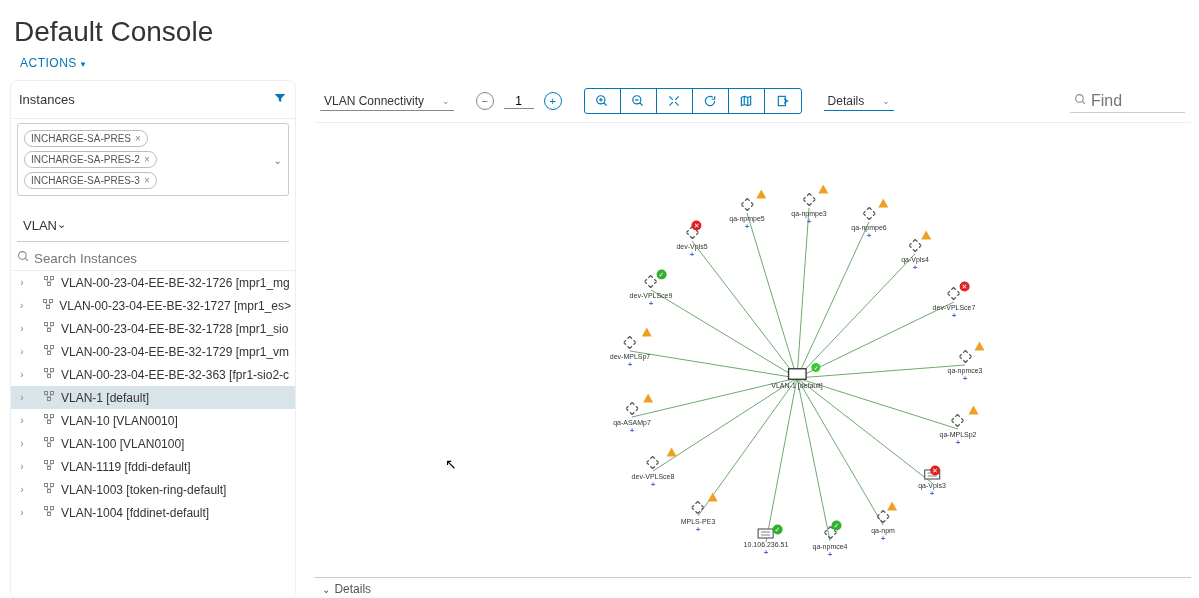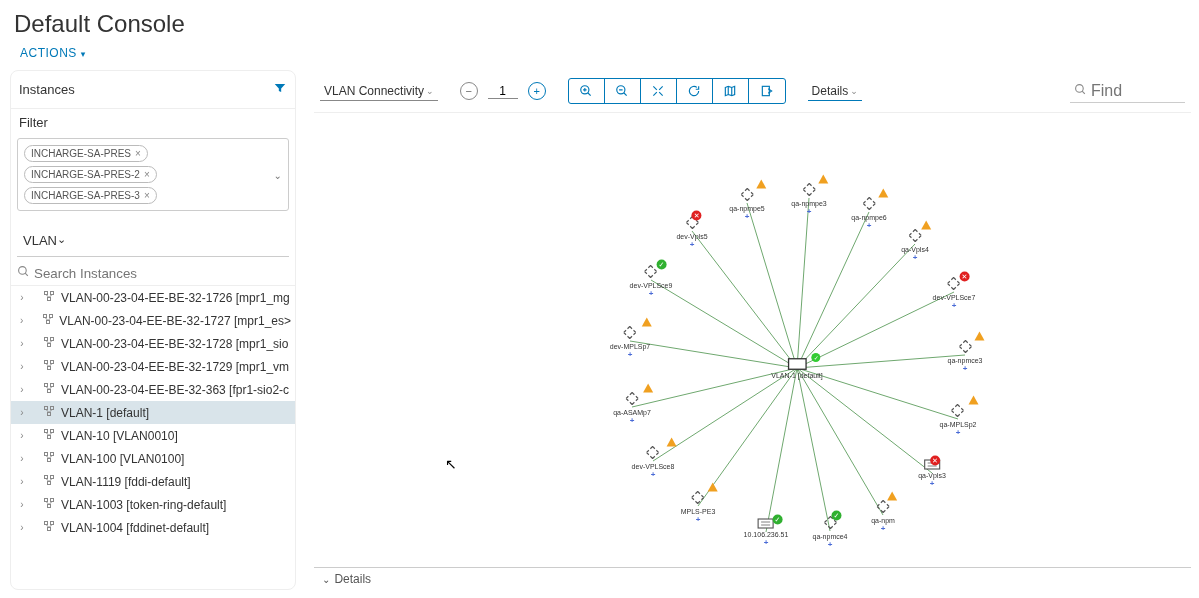--- a/index.html
+++ b/index.html
@@ -1,38 +1,38 @@
 <!DOCTYPE html>
 <html><head>
 <meta charset="utf-8">
 <style>
 * { box-sizing: border-box; margin: 0; padding: 0; font-family: sans-serif; }
 body { background: #fff; color: #333; font-size: 13px; width: 1199px; height: 598px; overflow: hidden; }
-.title { font-size: 24px; font-weight: 300; padding: 10px 14px 4px; }
+.title { font-size: 28px; font-weight: 300; padding: 16px 14px 4px; }
 .actions { color: #0079b8; font-size: 12px; padding: 4px 20px 10px; letter-spacing: 0.5px; }
 .actions .caret { font-size: 9px; }
 .layout { display: flex; height: 520px; }
 .sidebar { width: 306px; padding: 0 10px; display: flex; flex-direction: column; }
 .panel-border { border: 1px solid #eee; border-radius: 8px; }
 .instances-hdr { display: flex; justify-content: space-between; align-items: center; padding: 10px 8px; border-bottom: 1px solid #eee; }
 .filter-label { padding: 6px 8px 4px; font-size: 13px; }
 .filter-box { position: relative; border: 1px solid #ccc; border-radius: 3px; margin: 4px 6px 6px; padding: 4px; }
 .chip { display: inline-block; border: 1px solid #bbb; border-radius: 10px; padding: 2px 6px; font-size: 10px; color: #555; margin: 2px; }
 .chip .x { margin-left: 4px; color: #888; }
 .filter-caret { position: absolute; right: 6px; top: 50%; transform: translateY(-50%); color: #777; font-size: 10px; }
 .type-sel { display: flex; justify-content: flex-start; padding: 8px 6px; border-bottom: 1px solid #ccc; margin: 8px 6px 4px; }
 .search-row { display: flex; align-items: center; padding: 4px 6px; border-bottom: 1px solid #eee; color: #888; }
 .tree { flex: 1; overflow: hidden; }
 .tree-item { display: flex; align-items: center; padding: 4px 4px; font-size: 12px; white-space: nowrap; overflow: hidden; }
 .tree-item.sel { background: #d9e4ea; }
 .tree-item .arrow { width: 14px; color: #888; font-size: 10px; text-align: center; }
 .tree-item .icn { width: 14px; color: #888; margin-right: 4px; }
 .main { flex: 1; display: flex; flex-direction: column; padding: 0 8px; }
 .toolbar { display: flex; align-items: center; gap: 22px; padding: 8px 6px; border-bottom: 1px solid #eee; }
-.dd { display: flex; align-items: center; gap: 2px; padding: 2px 4px; border-bottom: 1px solid #888; font-size: 12px; cursor: pointer; }
+.dd { display: flex; align-items: center; gap: 18px; padding: 2px 4px; border-bottom: 1px solid #888; font-size: 12px; cursor: pointer; }
 .dd.blue { border-bottom-color: #0079b8; }
 .dd .caret { color: #888; font-size: 9px; }
 .stepper { display: flex; align-items: center; gap: 10px; }
 .circle-btn { width: 18px; height: 18px; border: 1px solid #888; border-radius: 50%; display: flex; align-items: center; justify-content: center; font-size: 11px; color: #666; cursor: pointer; }
 .circle-btn.blue { border-color: #0079b8; color: #0079b8; }
 .stepper input { width: 30px; border: none; border-bottom: 1px solid #888; text-align: center; font-size: 12px; }
 .btn-grp { display: flex; border: 1px solid #0079b8; border-radius: 3px; overflow: hidden; }
 .btn-grp .b { width: 36px; height: 24px; display: flex; align-items: center; justify-content: center; border-right: 1px solid #0079b8; color: #0079b8; font-size: 14px; cursor: pointer; }
 .btn-grp .b:last-child { border-right: none; }
 .find { display: flex; align-items: center; gap: 4px; border-bottom: 1px solid #ccc; padding: 2px 4px; color: #888; margin-left: auto; }
@@ -61,21 +61,20 @@
   <div class="sidebar">
     <div class="panel-border" style="flex:1;display:flex;flex-direction:column;overflow:hidden;">
       <div class="instances-hdr">
         <span>Instances</span>
         <span class="filter-icon">
           <svg width="14" height="14" viewBox="0 0 24 24" fill="#0079b8">
               <path d="M3 5h18l-7 8v6l-4-2v-4z"></path>
             </svg>
         </span>
       </div>
-      <div class="filter-label">Filter</div>
       <div class="filter-box">
         <div id="chips"><span class="chip">INCHARGE-SA-PRES<span class="x">×</span></span><br><span class="chip">INCHARGE-SA-PRES-2<span class="x">×</span></span><br><span class="chip">INCHARGE-SA-PRES-3<span class="x">×</span></span><br></div>
         <span class="filter-caret">⌄</span>
       </div>
       <div class="type-sel">
         <span>VLAN</span>
         <span style="font-size:11px;">⌄</span>
       </div>
       <div class="search-row">
         <span>

